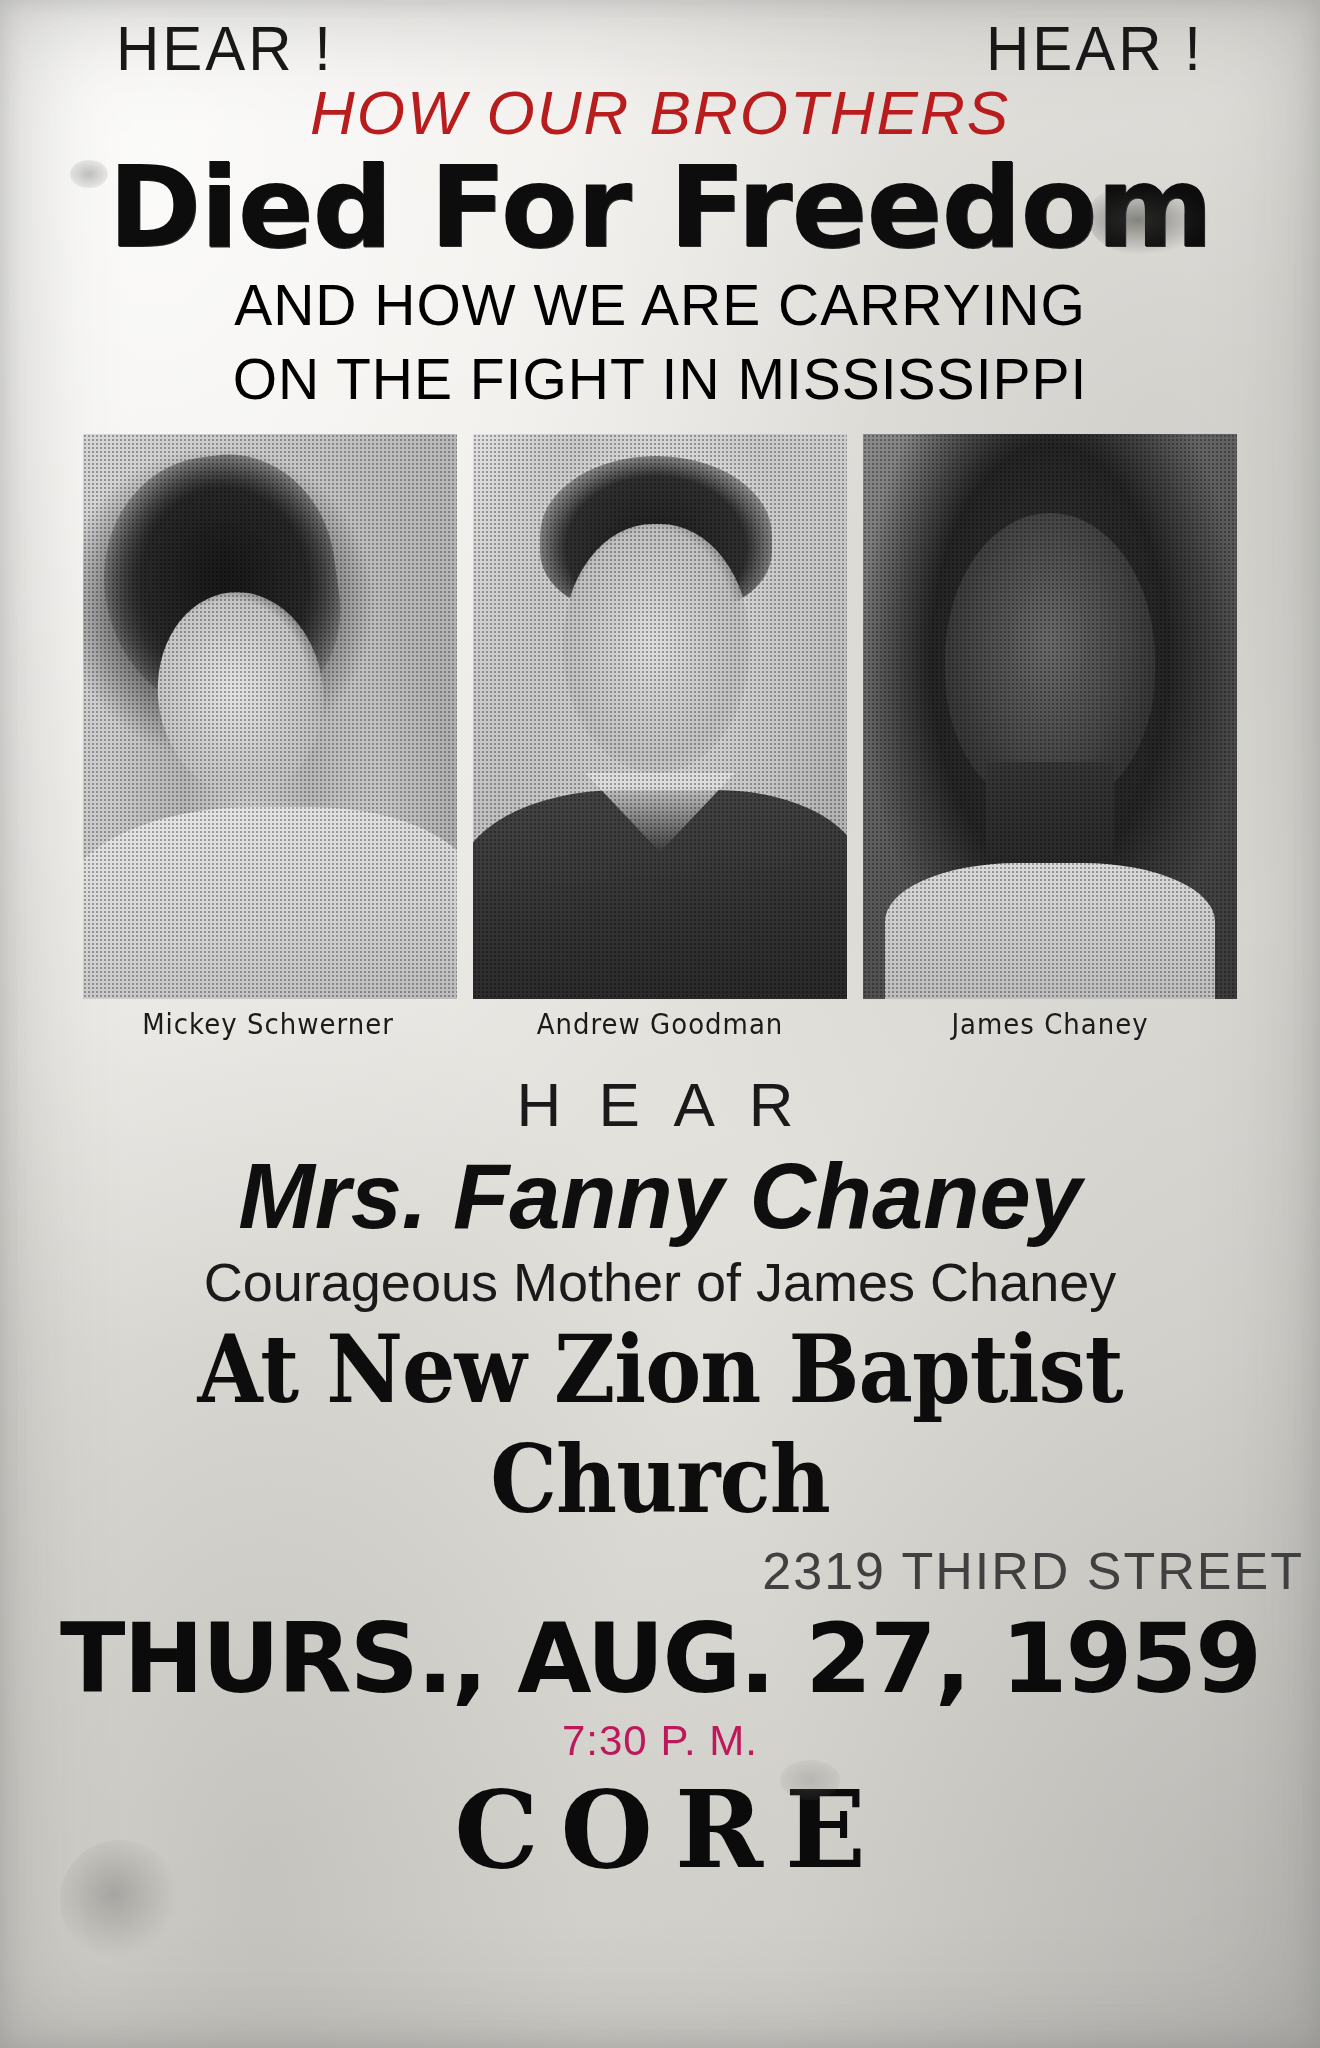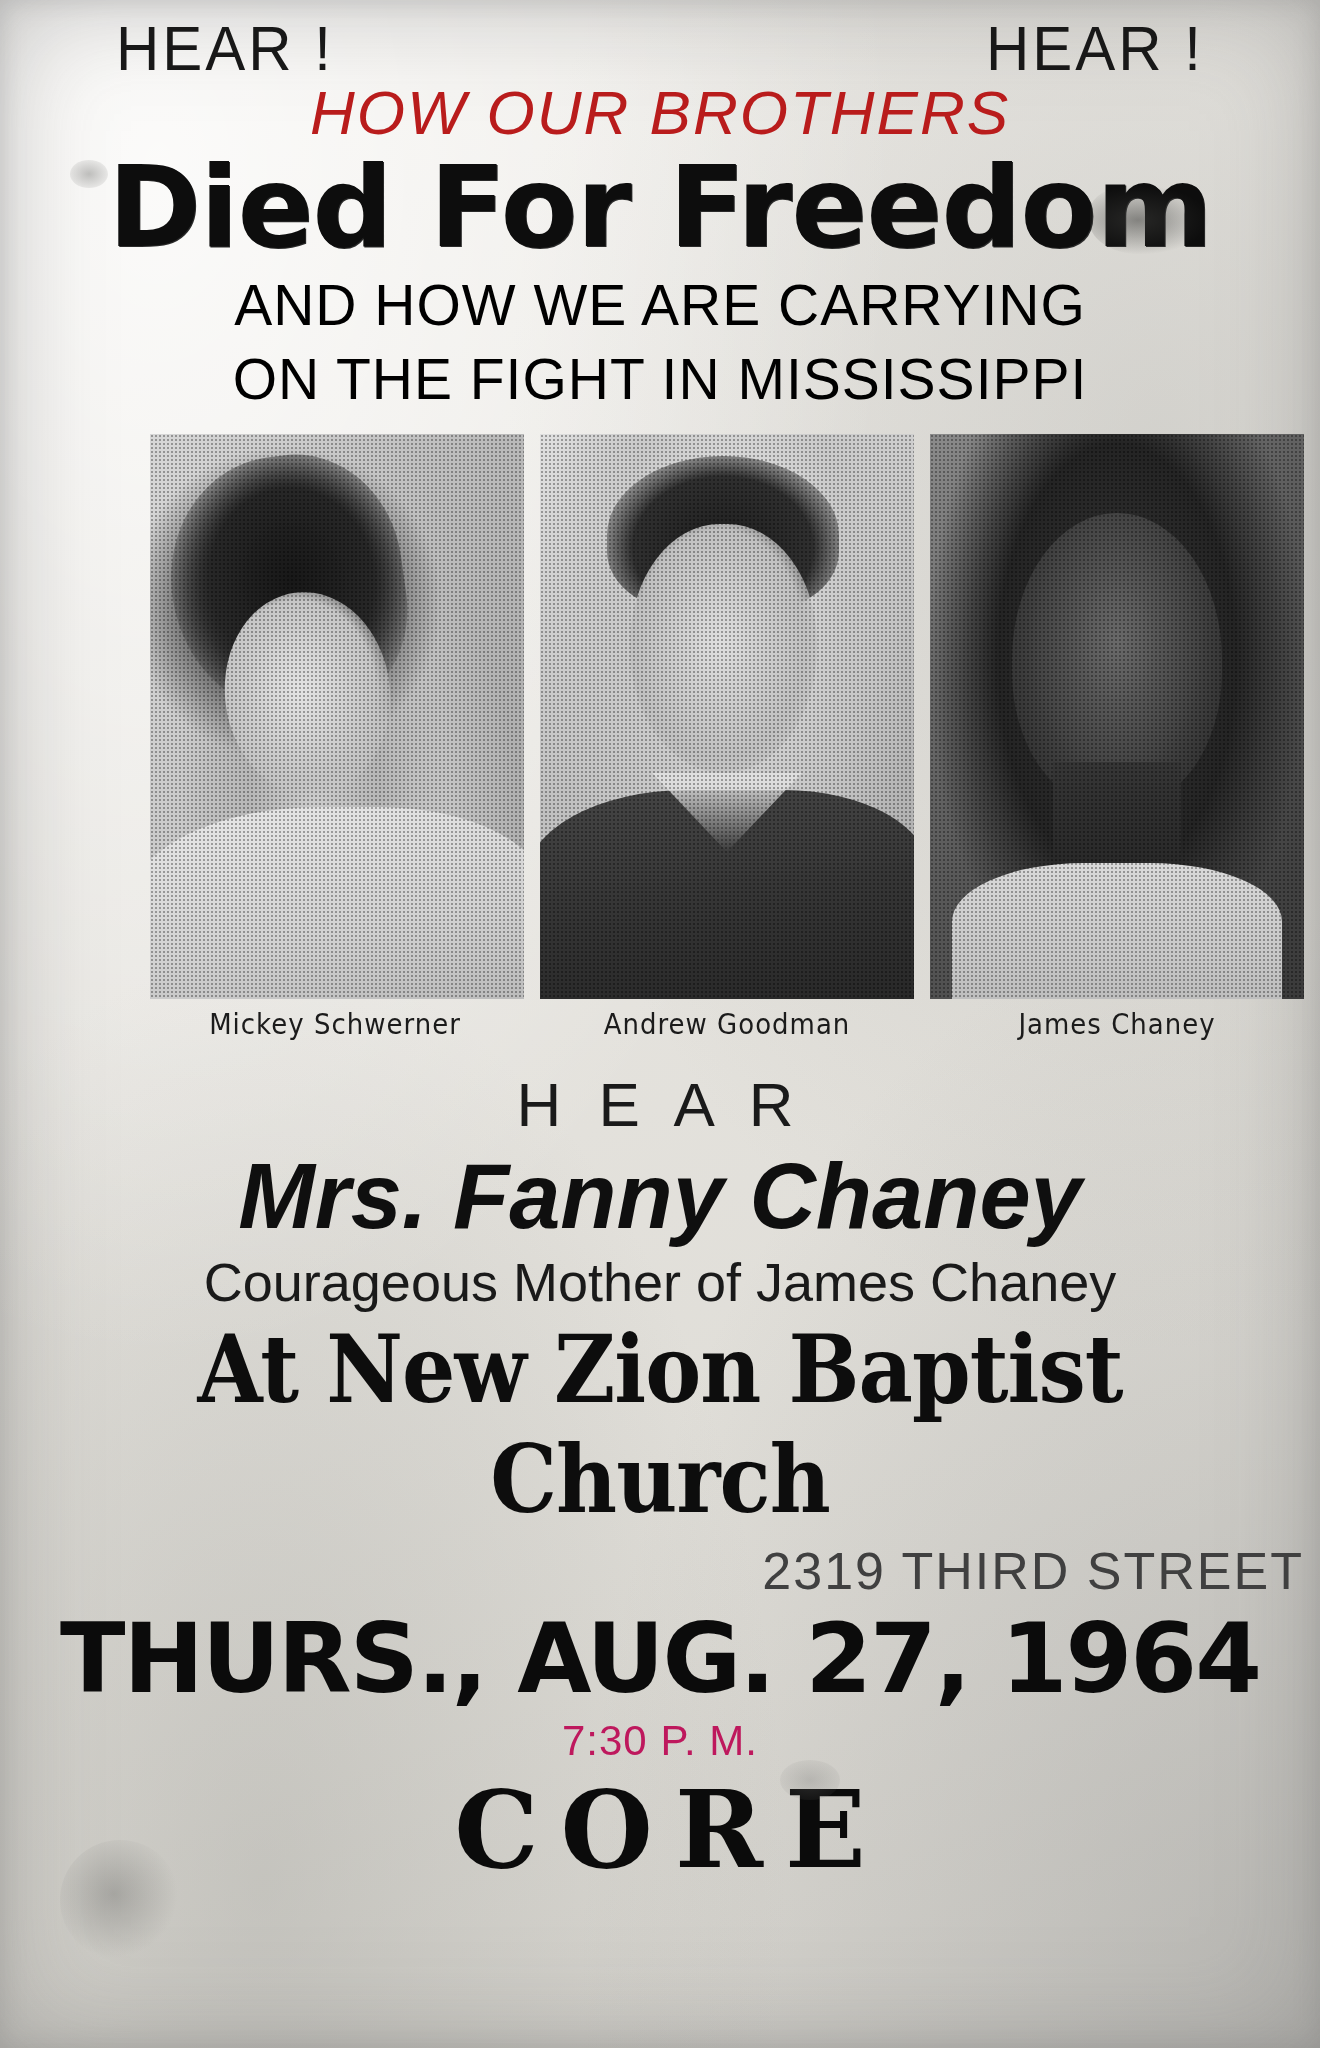--- a/index.html
+++ b/index.html
@@ -82,21 +82,21 @@
     font-size: 57px;
     letter-spacing: 1px;
     line-height: 1.12;
     margin-top: 10px;
     color: #000000;
   }
 
   
   .portraits {
     display: flex;
-    justify-content: flex-end;
+    justify-content: center;
     gap: 16px;
     margin-top: 22px;
   }
   .portrait-cell {
     width: 374px;
     display: flex;
     flex-direction: column;
     align-items: center;
   }
   .photo {
@@ -375,20 +375,20 @@
         <div class="caption">James Chaney</div>
       </div>
 
     </div>
 
     <div class="hear-single">H E A R</div>
     <div class="fanny">Mrs. Fanny Chaney</div>
     <div class="courageous">Courageous Mother of James Chaney</div>
     <div class="church">At New Zion Baptist Church</div>
     <div class="address">2319 THIRD STREET</div>
-    <div class="date">THURS., AUG. 27, 1964</div>
+    <div class="date">THURS., AUG. 27, 1959</div>
     <div class="time">7:30 P. M.</div>
     <div class="core">CORE</div>
 
   </div>
 
   <div class="scribble">&nbsp;</div>
 </div>
 
 </body></html>

